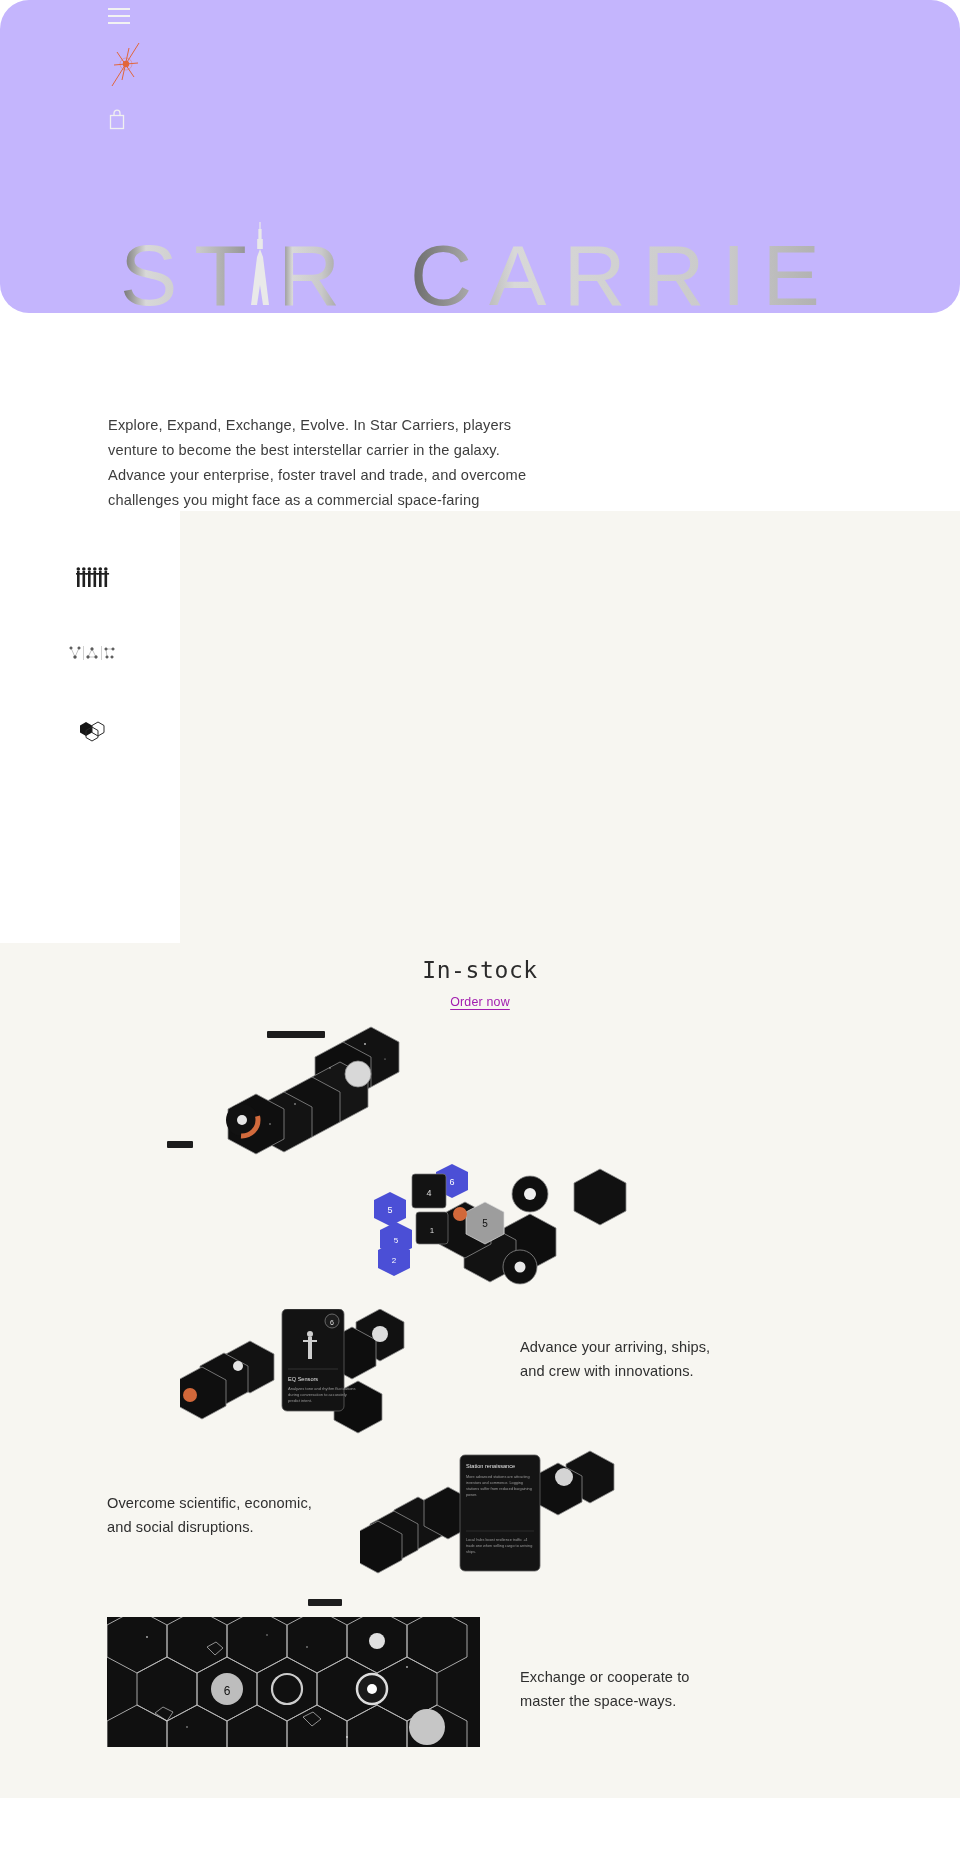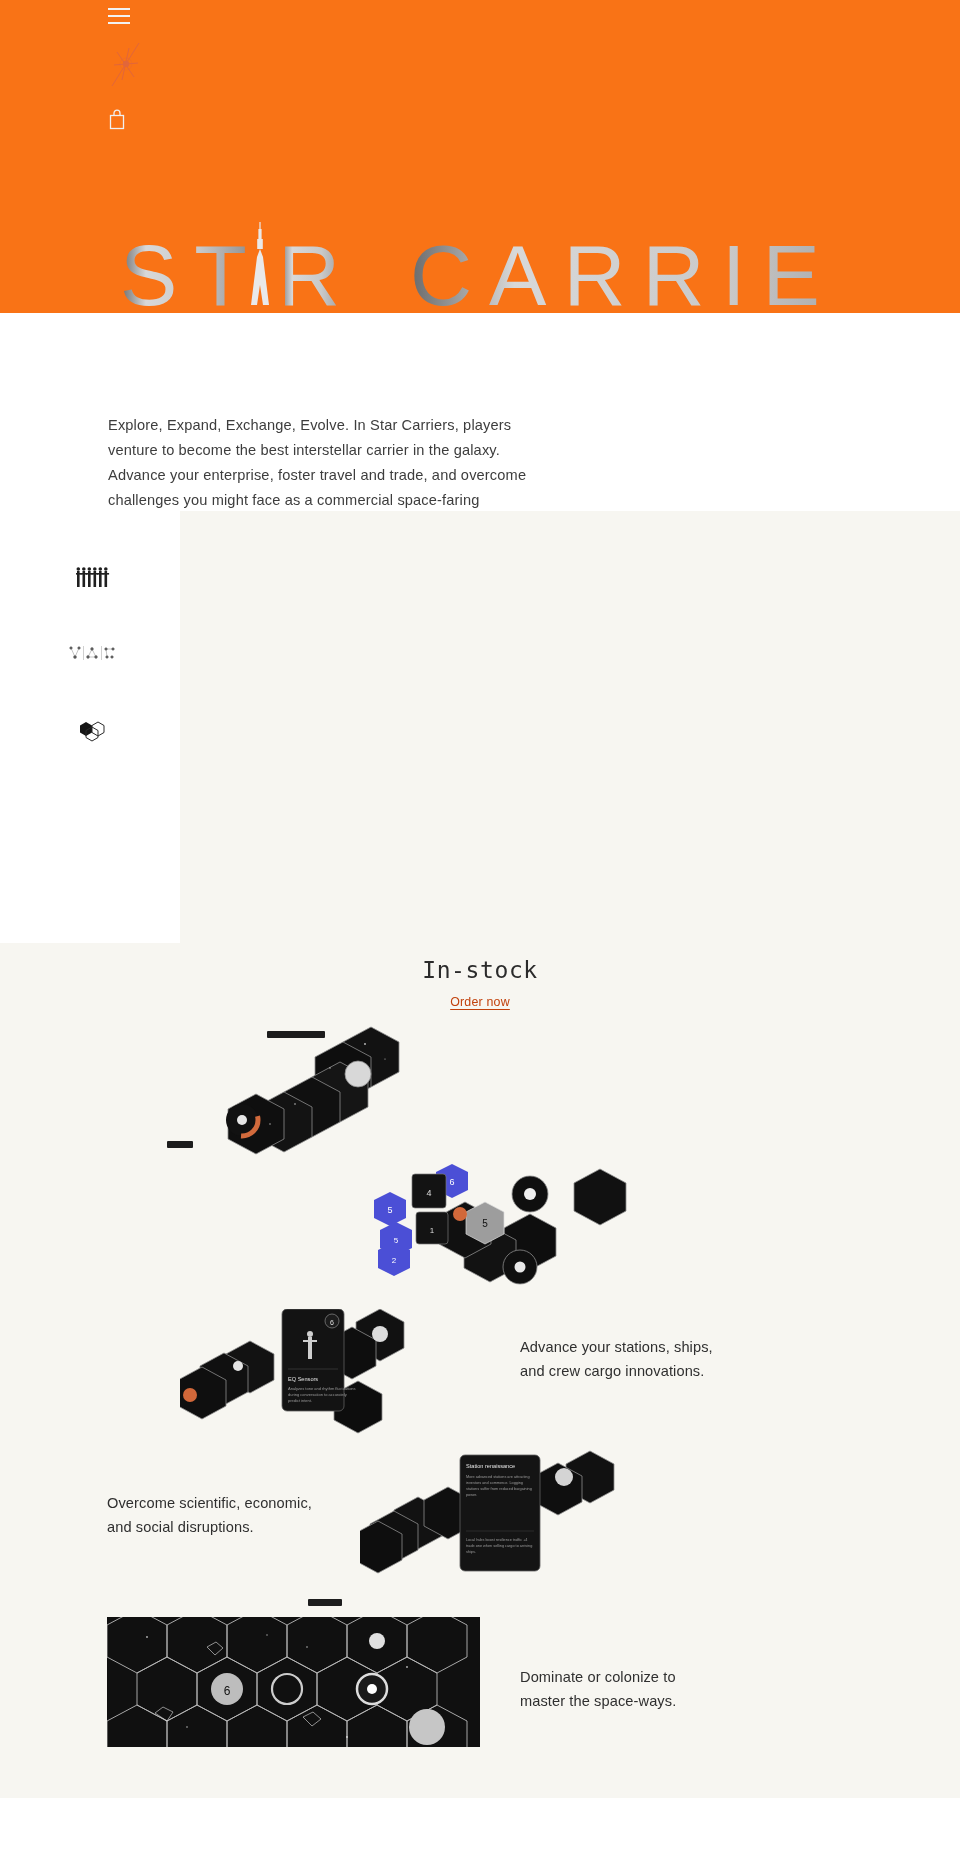--- a/index.html
+++ b/index.html
@@ -9,22 +9,23 @@
     font-family:"Liberation Sans", sans-serif;
     color:#2b2b2b;
     -webkit-font-smoothing:antialiased;
   }
   .page { position:relative; width:960px; height:1875px; overflow:hidden; }
 
   
   .hero {
     position:relative;
     width:960px; height:313px;
-    background:#f97316;
+    background:#c4b5fd;
     overflow:hidden;
+    border-radius:29px;
   }
   .nav-stack {
     position:absolute; left:108px; top:0;
     width:60px;
     display:flex; flex-direction:column; align-items:flex-start;
   }
   .hamburger {
     margin-top:8px;
     width:22px; height:16px;
     display:flex; flex-direction:column; justify-content:space-between;
@@ -77,21 +78,21 @@
     padding-bottom:27px;
   }
   .sec-title {
     text-align:center;
     font-family:"DejaVu Sans Mono", monospace;
     font-size:23px; letter-spacing:.6px; color:#2b2b2b;
     padding-top:14px;
   }
   .order-now {
     display:block; text-align:center; margin-top:12px;
-    font-size:12.4px; color:#c2410c;
+    font-size:12.4px; color:#a21caf;
     text-decoration:underline; text-underline-offset:2.5px;
     letter-spacing:.2px;
   }
 
   .frow { position:relative; width:960px; }
   .ftext {
     position:absolute;
     font-size:14.6px; line-height:24px; color:#2f2f2f; letter-spacing:.1px;
   }
   .ftext.right { left:520px; width:215px; }
@@ -365,21 +366,21 @@
           <circle cx="130" cy="25" r="3"></circle>
           <rect x="123" y="31" width="14" height="2"></rect>
         </g>
         <line x1="108" y1="60" x2="158" y2="60" stroke="#3a3a3a" stroke-width=".8"></line>
         <text x="108" y="72" font-family="'Liberation Sans',sans-serif" font-size="5.6" fill="#e2e2e2">EQ Sensors</text>
         <text x="108" y="81" font-family="'Liberation Sans',sans-serif" font-size="4" fill="#9a9a9a">Analyzes tone and rhythm fluctuations</text>
         <text x="108" y="87" font-family="'Liberation Sans',sans-serif" font-size="4" fill="#9a9a9a">during conversation to accurately</text>
         <text x="108" y="93" font-family="'Liberation Sans',sans-serif" font-size="4" fill="#9a9a9a">predict intent.</text>
       </svg>
 
-      <div class="ftext right" style="top:36px;">Advance your stations, ships, and crew cargo innovations.</div>
+      <div class="ftext right" style="top:36px;">Advance your arriving, ships, and crew with innovations.</div>
     </div>
 
     <div class="frow" style="height:150px;">
       <div class="ftext left" style="top:42px;">Overcome scientific, economic, and social disruptions.</div>
 
       <svg class="art" style="left:360px; top:0px;" width="270" height="140" viewBox="0 0 270 140">
         <g stroke="#8d8d8d" stroke-width=".8">
           <polygon points="230,2 254,15 254,41 230,54 206,41 206,15" fill="#111"></polygon>
           <polygon points="198,14 222,27 222,53 198,66 174,53 174,27" fill="#0f0f0f"></polygon>
           <polygon points="58,48 82,61 82,87 58,100 34,87 34,61" fill="#121212"></polygon>
@@ -443,19 +444,19 @@
               <circle cx="160" cy="18" r=".7"></circle>
           </g>
           <g stroke="#d8d8d8" stroke-width=".8" fill="none" opacity=".8">
             <path d="M48 96 l8 -6 l10 5 l-6 9 z"></path>
             <path d="M196 100 l10 -5 l8 7 l-9 7 z"></path>
             <path d="M100 30 l9 -5 l7 6 l-8 7 z"></path>
           </g>
         </svg>
       </div>
 
-      <div class="ftext right" style="top:66px; left:520px; width:200px;">Dominate or colonize to master the space-ways.</div>
+      <div class="ftext right" style="top:66px; left:520px; width:200px;">Exchange or cooperate to master the space-ways.</div>
     </div>
 
   </div>
 
   <div class="footer-space"></div>
 </div>
 
 </body></html>

